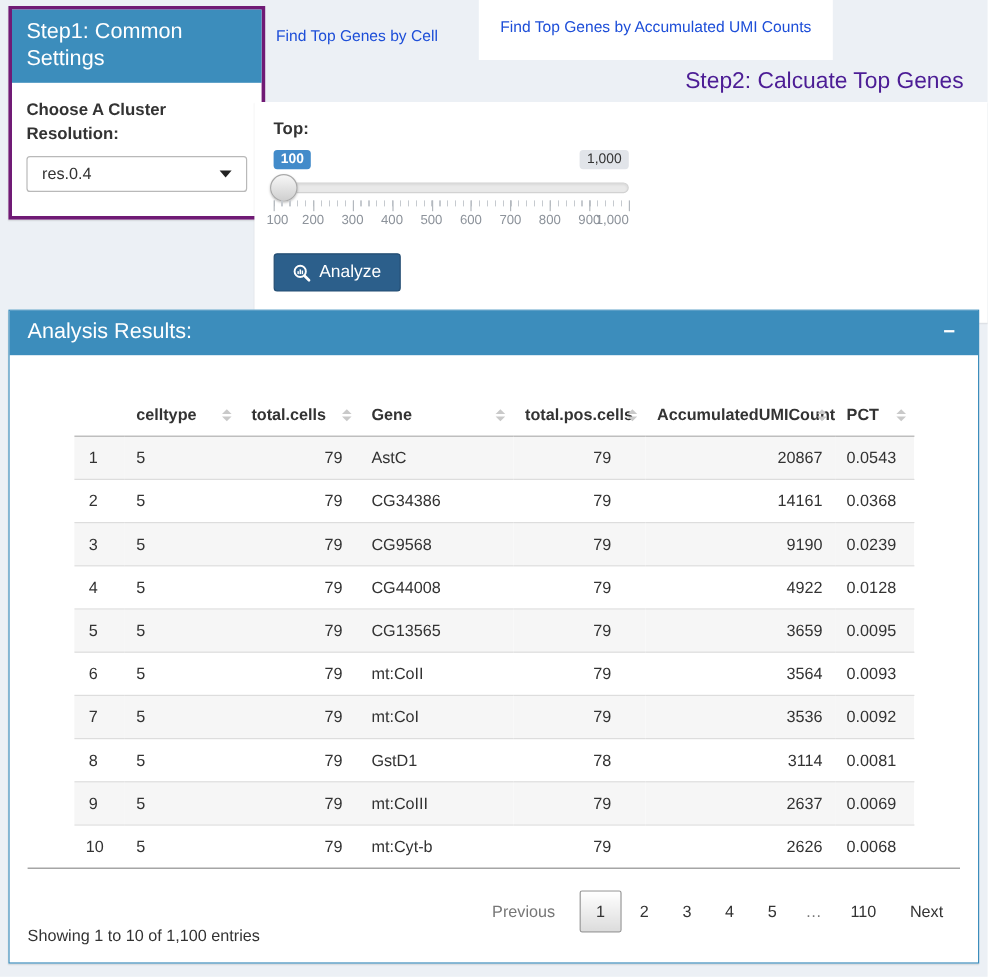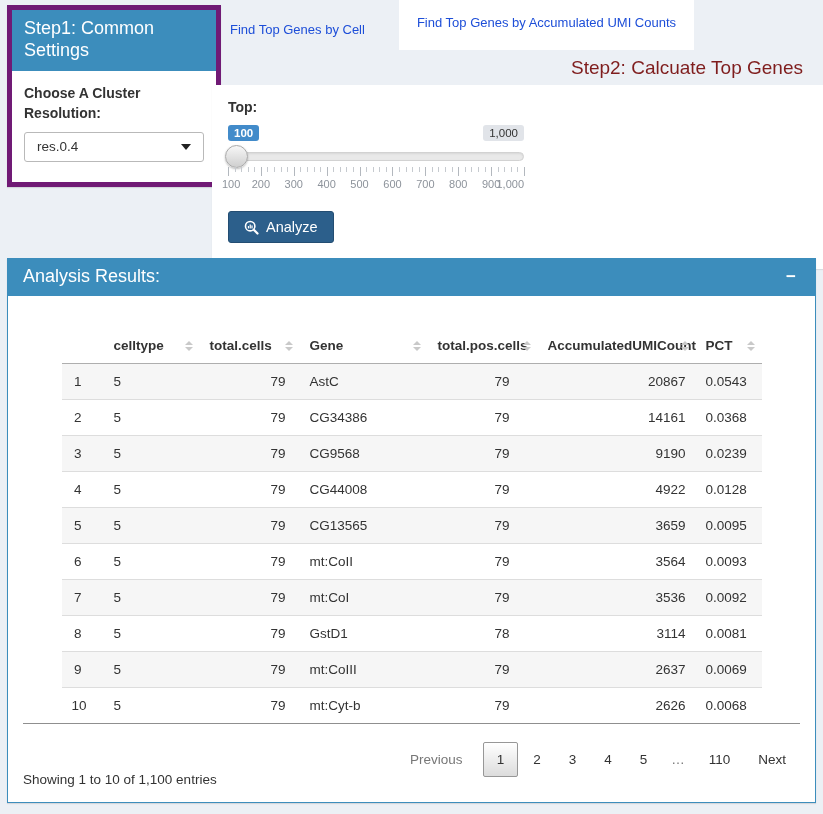--- a/index.html
+++ b/index.html
@@ -5,39 +5,39 @@
   * { box-sizing: border-box; }
   html,body { margin:0; padding:0; }
   body {
     width:823px; height:814px; position:relative; overflow:hidden;
     background:#ecf0f5; color:#333;
     font-family:"Liberation Sans", sans-serif; font-size:14px;
   }
 
   
   .step1-box { position:absolute; left:7px; top:5px; width:214px;
-    background:#fff; border:5px solid #701a75; box-shadow:0 1px 1px rgba(0,0,0,.1); }
+    background:#fff; border:3px solid #701a75; box-shadow:0 1px 1px rgba(0,0,0,.1); }
   .step1-header { background:#3c8dbc; color:#fff; font-size:18px; line-height:1.2;
     padding:8px 12px 10px; }
   .step1-body { padding:12px 12px 20px; }
   .field-label { font-weight:bold; font-size:14px; line-height:1.45; width:140px; margin-bottom:8px; }
   .select { height:30px; border:1px solid #b9b9b9; border-radius:3px; background:#fff;
     display:flex; align-items:center; justify-content:space-between; padding:0 12px;
     font-size:13.5px; cursor:pointer; }
   .caret-down { width:0; height:0; border-left:5px solid transparent; border-right:5px solid transparent;
     border-top:6px solid #222; }
 
   
   .right-col { position:absolute; left:212px; top:0; width:611px; }
   .tabs-row { display:flex; align-items:flex-end; height:50px; }
   .tab { font-size:13px; color:#1d4ed8; padding:0 18px; height:42px;
     display:flex; align-items:center; cursor:pointer; white-space:nowrap; }
   .tab.active { background:#fff; border-top:3px solid #6d28d9; height:59px;margin-left:16px; }
   .heading-row { height:35px; display:flex; justify-content:flex-end; align-items:center;
-    padding-right:20px; font-size:19px; color:#7f1d1d; }
+    padding-right:20px; font-size:19px; color:#4c1d95; }
   .content-panel { background:#fff; height:184px; padding:12px 16px;
     box-shadow:0 1px 1px rgba(0,0,0,.08); }
   .top-label { font-weight:bold; font-size:14px; margin:2px 0 10px; }
 
   
   .slider { position:relative; width:296px; height:64px; }
   .from-badge { position:absolute; left:0; top:0; background:#428bca; color:#fff;
     font-size:11.5px; font-weight:bold; padding:2px 6px; border-radius:3px; }
   .max-badge { position:absolute; right:0; top:0; background:#e1e4e9; color:#333;
     font-size:11.5px; padding:2px 6px; border-radius:3px; }

